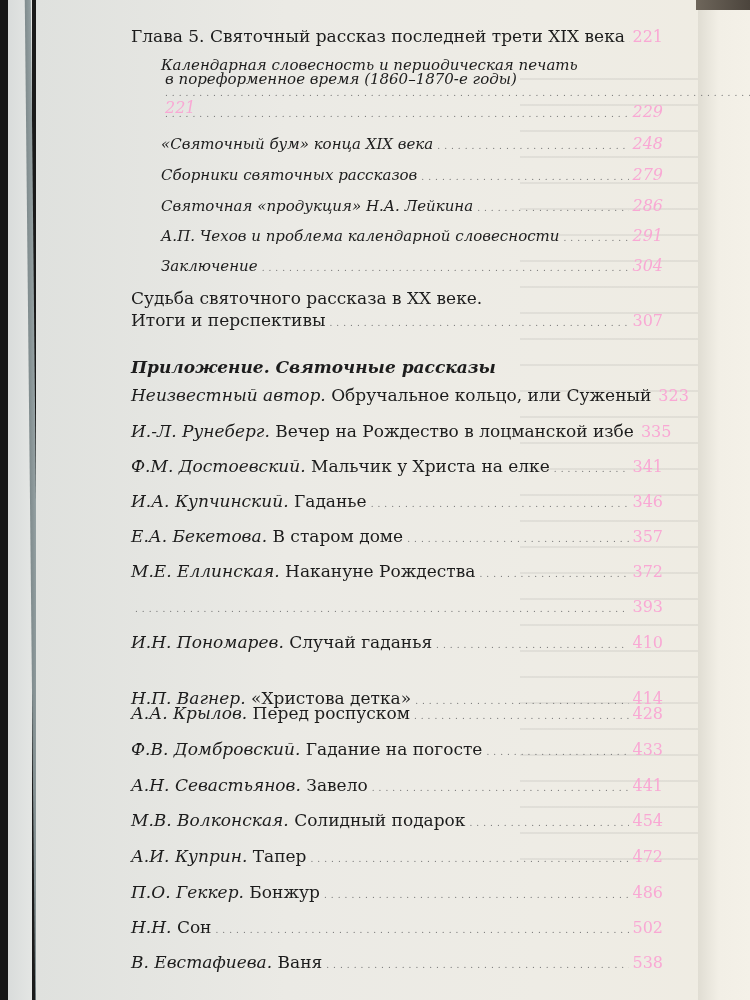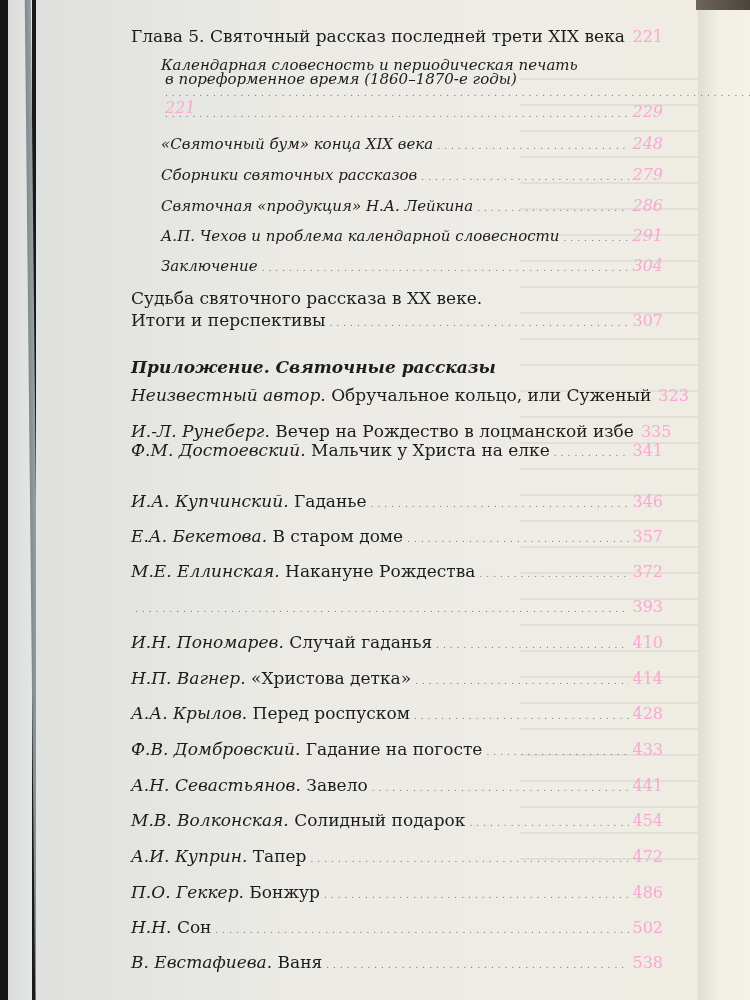--- a/index.html
+++ b/index.html
@@ -130,21 +130,21 @@
       <div class="entry story" style="top: 385px;">
         <span class="txt"><span class="author">Неизвестный автор.</span> <span>Обручальное кольцо, или Суженый</span></span>
         <span class="dots">................................................................................................</span>
         <span class="page-num">323</span>
       </div>
       <div class="entry story" style="top: 421px;">
         <span class="txt"><span class="author">И.-Л. Рунеберг.</span> <span>Вечер на Рождество в лоцманской избе</span></span>
         <span class="dots">................................................................................................</span>
         <span class="page-num">335</span>
       </div>
-      <div class="entry story" style="top: 440px;">
+      <div class="entry story" style="top: 456px;">
         <span class="txt"><span class="author">Ф.М. Достоевский.</span> <span>Мальчик у Христа на елке</span></span>
         <span class="dots">................................................................................................</span>
         <span class="page-num">341</span>
       </div>
       <div class="entry story" style="top: 491px;">
         <span class="txt"><span class="author">И.А. Купчинский.</span> <span>Гаданье</span></span>
         <span class="dots">................................................................................................</span>
         <span class="page-num">346</span>
       </div>
       <div class="entry story" style="top: 526px;">
@@ -159,21 +159,21 @@
       </div>
       <div class="entry story" style="top: 597px;">
         <span class="dots">................................................................................................</span>
         <span class="page-num">393</span>
       </div>
       <div class="entry story" style="top: 632px;">
         <span class="txt"><span class="author">И.Н. Пономарев.</span> <span>Случай гаданья</span></span>
         <span class="dots">................................................................................................</span>
         <span class="page-num">410</span>
       </div>
-      <div class="entry story" style="top: 668px;">
+      <div class="entry story" style="top: 688px;">
         <span class="txt"><span class="author">Н.П. Вагнер.</span> <span>«Христова детка»</span></span>
         <span class="dots">................................................................................................</span>
         <span class="page-num">414</span>
       </div>
       <div class="entry story" style="top: 703px;">
         <span class="txt"><span class="author">А.А. Крылов.</span> <span>Перед роспуском</span></span>
         <span class="dots">................................................................................................</span>
         <span class="page-num">428</span>
       </div>
       <div class="entry story" style="top: 739px;">

